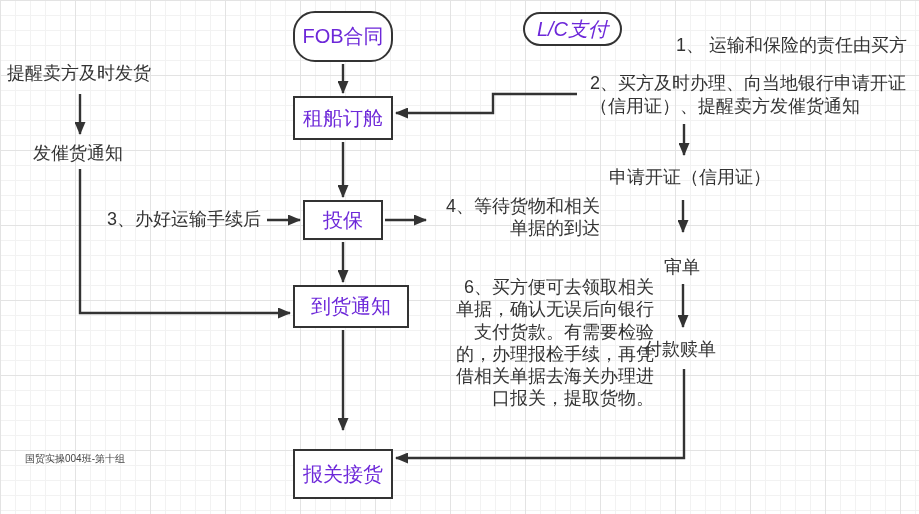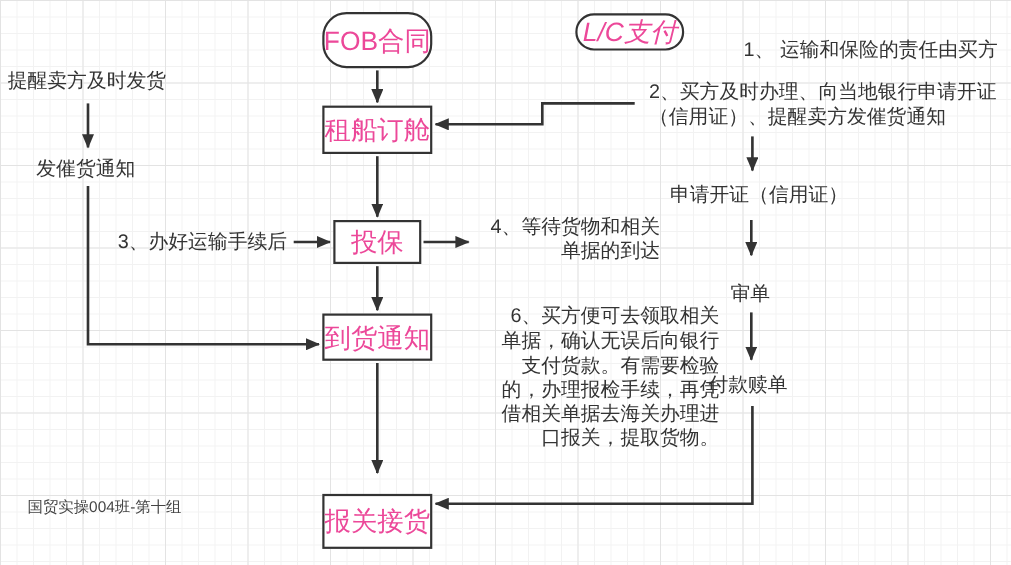--- a/index.html
+++ b/index.html
@@ -28,37 +28,37 @@
     pointer-events: none;
   }
   .node {
     position: absolute;
     box-sizing: border-box;
     border: 2.5px solid #333333;
     background: #ffffff;
     display: flex;
     align-items: center;
     justify-content: center;
-    font-size: 24px;
-    color: #ec4899;
+    font-size: 20px;
+    color: #6d28d9;
     white-space: nowrap;
   }
   .pill { border-radius: 22px; }
   .lbl {
     position: absolute;
     font-size: 18px;
     color: #333333;
     white-space: pre-line;
     line-height: 22px;
   }
   .center { text-align: right; }
   .note6 { line-height: 22.3px; }
   .footer {
     position: absolute;
-    font-size: 14px;
+    font-size: 10px;
     color: #444444;
     white-space: nowrap;
   }
 </style>
 </head>
 <body>
 
 <div class="stage">
 
   <svg class="connectors" width="919" height="514" viewBox="0 0 919 514" xmlns="http://www.w3.org/2000/svg">
@@ -82,21 +82,21 @@
       <polyline points="683,284 683,327" marker-end="url(#arrow)"></polyline>
       <polyline points="684,369 684,458 396,458" marker-end="url(#arrow)"></polyline>
     </g>
   </svg>
 
   <div class="node pill" style="left:293px; top:11px; width:100px; height:51px;">FOB合同</div>
   <div class="node pill" style="left:523px; top:12px; width:99px; height:34px;font-style:italic;">L/C支付</div>
 
   <div class="node" style="left:293px; top:96px; width:100px; height:44px;font-family:Liberation Serif, serif;">租船订舱</div>
   <div class="node" style="left:303px; top:200px; width:80px; height:40px;">投保</div>
-  <div class="node" style="left:293px; top:285px; width:100px; height:43px;">到货通知</div>
+  <div class="node" style="left:293px; top:285px; width:116px; height:43px;">到货通知</div>
   <div class="node" style="left:293px; top:433px; width:100px; height:50px;margin-top:16px;">报关接货</div>
 
   <div class="lbl" style="left:33px; top:142px;">发催货通知</div>
   <div class="lbl" style="left:7px; top:62px;">提醒卖方及时发货</div>
   <div class="lbl" style="left:609px; top:166px;">申请开证（信用证）</div>
   <div class="lbl" style="left:664px; top:256px;">审单</div>
   <div class="lbl" style="left:644px; top:338px;">付款赎单</div>
 
   <div class="lbl" style="left:676px; top:34px;">1、 运输和保险的责任由买方</div>
   <div class="lbl" style="left:590px; top:72px; line-height:23px;">2、买方及时办理、向当地银行申请开证

